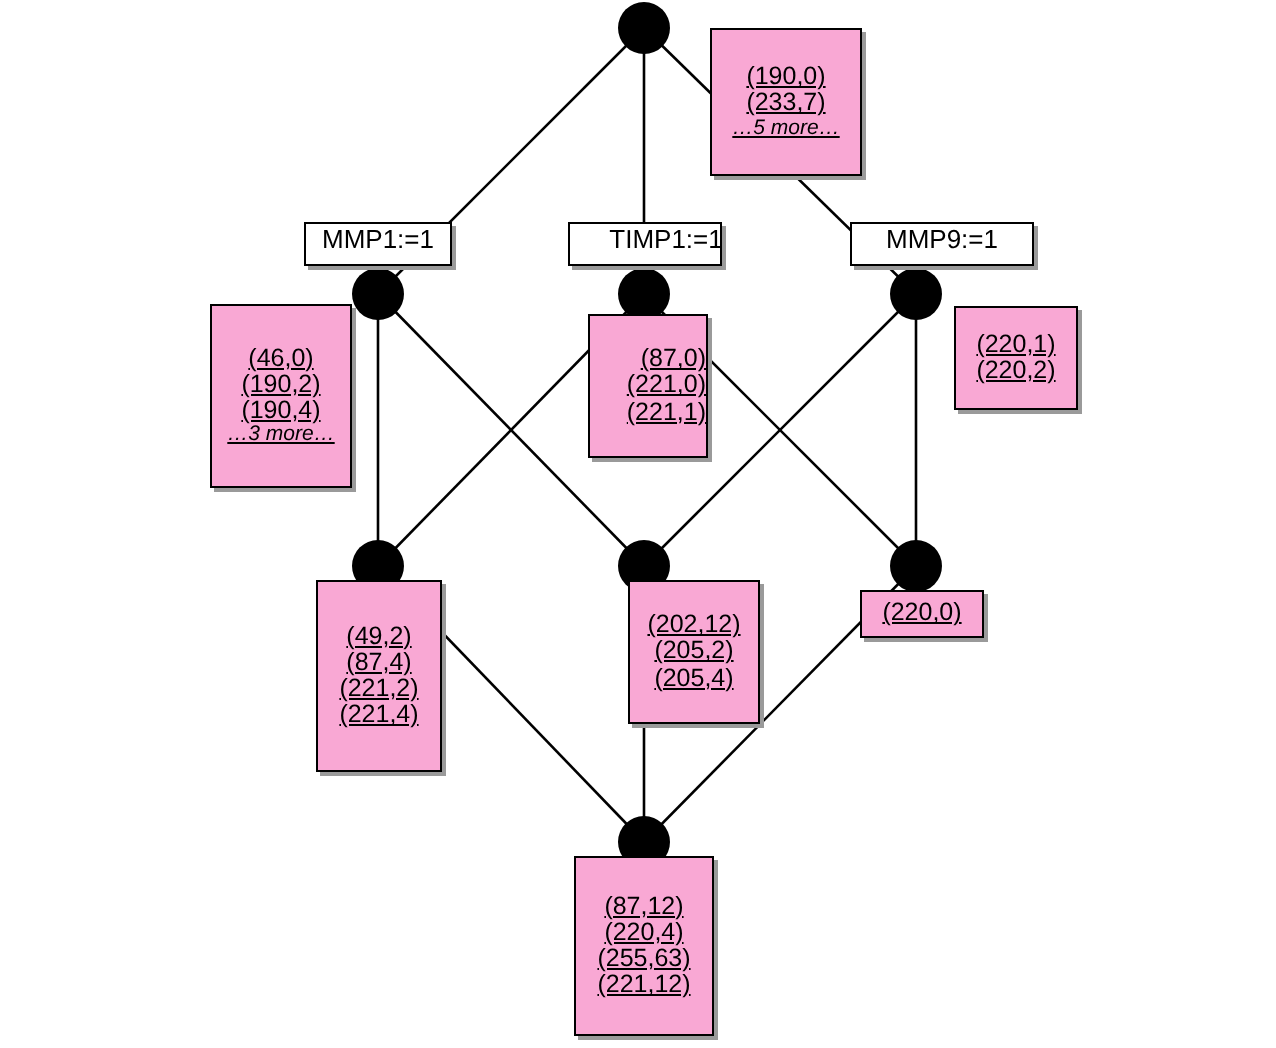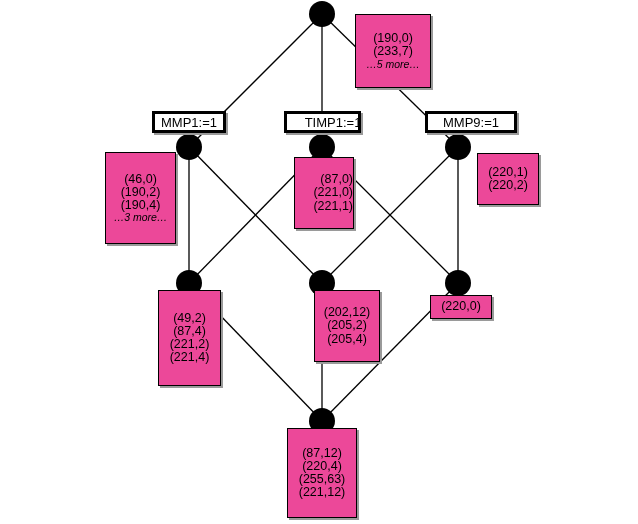--- a/index.html
+++ b/index.html
@@ -24,48 +24,49 @@
     width: 638px;
     height: 524px;
   }
   .node {
     position: absolute;
     border-radius: 50%;
     background: #000000;
   }
   .label-box {
     position: absolute;
-    background: #ec4899;
+    background: #f9a8d4;
     border: 1px solid #000000;
     box-shadow: 2px 2px 0 0 #9a9a9a;
     box-sizing: border-box;
     display: flex;
     flex-direction: column;
     justify-content: center;
     align-items: center;
+    text-decoration: underline;
   }
   .label-box .row {
     font-size: 12.5px;
     color: #000000;
     line-height: 1.05;
     white-space: nowrap;
     text-align: center;
   }
   .label-box .row.more {
     font-style: italic;
     font-size: 10.5px;
   }
   .state-box {
     position: absolute;
     background: #ffffff;
-    border: 3px solid #000000;
+    border: 1px solid #000000;
     box-shadow: 2px 2px 0 0 #9a9a9a;
     box-sizing: border-box;
     display: flex;
-    align-items: flex-end;
+    align-items: flex-start;
     justify-content: center;
   }
   .state-box .txt {
     font-size: 13px;
     color: #000000;
     white-space: nowrap;
   }
 </style>
 </head>
 <body>

